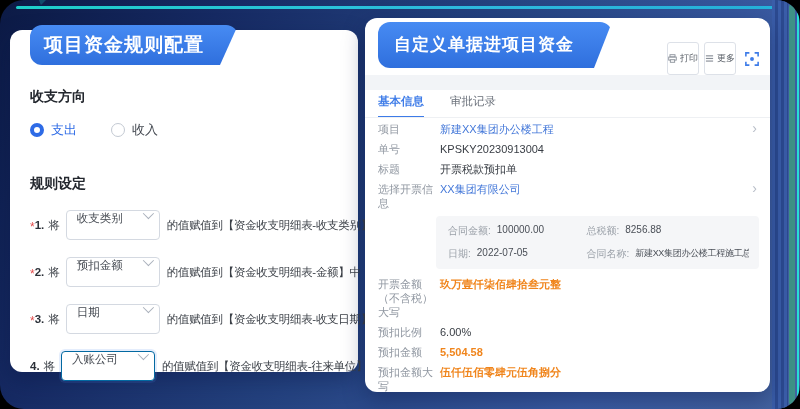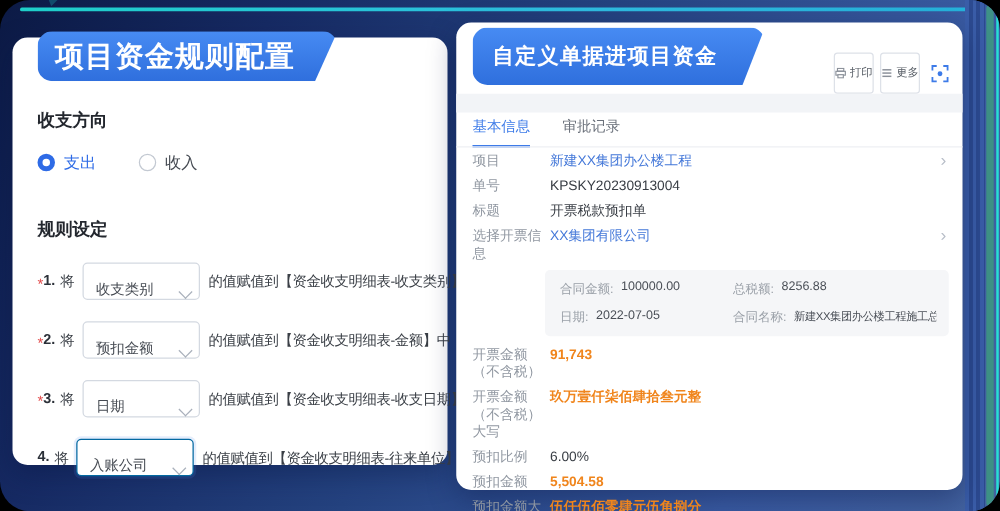--- a/index.html
+++ b/index.html
@@ -26,58 +26,58 @@
   .card{position:absolute;background:#fff;border-radius:12px;box-shadow:0 8px 22px rgba(8,22,66,.38);}
   .left-card{left:10px;top:30px;width:348px;height:342px;}
   .right-card{left:365px;top:18px;width:405px;height:374px;}
 
   .badge{
     position:absolute;display:inline-block;color:#fff;font-weight:bold;
     background:linear-gradient(180deg,#478bf3,#2f6fdd);
     clip-path:polygon(0 0,100% 0,calc(100% - 18px) 100%,0 100%);
     border-radius:12px;white-space:nowrap;
   }
-  .badge-sm{left:20px;top:-5px;height:40px;line-height:40px;font-size:23px;padding:0 34px 0 14px;letter-spacing:1px;}
+  .badge-sm{left:20px;top:-5px;height:40px;line-height:40px;font-size:19px;padding:0 34px 0 14px;letter-spacing:1px;}
   .badge-lg{left:13px;top:4px;height:46px;line-height:46px;font-size:17px;padding:0 38px 0 16px;letter-spacing:1px;}
 
   
   .lc-body{padding:52px 16px 0 20px;}
   .section-label{font-size:14px;font-weight:bold;color:#23272e;}
   .lbl-direction{margin-top:6px;}
   .radio-row{margin-top:15px;display:flex;align-items:center;gap:34px;font-size:13px;}
   .radio{display:flex;align-items:center;gap:7px;cursor:pointer;}
   .rdot{width:14px;height:14px;border-radius:50%;box-sizing:border-box;border:1px solid #c3c9d2;background:#fff;}
   .radio.checked .rdot{border:4px solid #2e6be6;background:#fff;}
   .radio.checked .rlabel{color:#2e6be6;}
   .radio .rlabel{color:#454a52;}
   .lbl-rules{margin-top:36px;}
   .rule-row{display:flex;align-items:center;margin-top:17px;height:30px;font-size:11.5px;color:#3a3f46;}
   .req{color:#e34d4d;width:8px;font-size:12px;margin-top:4px;}
   .rnum{font-weight:bold;color:#2b3038;margin-right:4px;}
   .rword{margin-right:6px;}
   .select{
-    display:flex;align-items:flex-end;justify-content:space-between;box-sizing:border-box;
+    display:flex;align-items:flex-start;justify-content:space-between;box-sizing:border-box;
     width:94px;height:30px;border:1px solid #d4d9e1;border-radius:4px;background:#fff;
     padding:0 8px 0 10px;color:#454a52;cursor:pointer;flex-shrink:0;
   }
   .select.focused{border:1px solid #0369a1;box-shadow:0 0 0 2px rgba(74,134,238,.15);}
   .chev{width:7px;height:7px;border-right:1.5px solid #a9b0bb;border-bottom:1.5px solid #a9b0bb;
     transform:rotate(45deg) translateY(-2px);}
   .rsuffix{margin-left:7px;white-space:nowrap;letter-spacing:-.3px;}
 
   
   .toolbar{position:absolute;top:24px;right:11px;display:flex;align-items:center;gap:5px;}
   .tbtn{display:flex;align-items:center;gap:3px;height:33px;padding:0 0;background:#fff;
     border:1px solid #dde1e8;border-radius:3px;font-size:9px;color:#5a6068;cursor:pointer;}
   .tbtn svg{display:block;}
   .expand{margin-left:4px;cursor:pointer;display:flex;align-items:center;}
   .band{position:absolute;left:0;right:0;top:57px;height:15px;background:#f2f4f7;}
   .tabs{position:absolute;left:13px;top:76px;display:flex;gap:26px;font-size:11.5px;}
   .tab{color:#6a707a;padding-bottom:7px;cursor:pointer;}
-  .tab.active{color:#3d7be8;border-bottom:2px solid #3d7be8;font-weight:normal;}
+  .tab.active{color:#3d7be8;border-bottom:2px solid #3d7be8;font-weight:bold;}
   .rc-divider{position:absolute;left:0;right:0;top:99px;height:1px;background:#eef0f3;}
   .rc-rows{position:absolute;left:13px;right:11px;top:104px;font-size:11px;}
   .rrow{display:flex;align-items:flex-start;margin-bottom:6px;min-height:13px;position:relative;}
   .rlbl{width:62px;flex-shrink:0;color:#9097a1;line-height:14px;}
   .rval{flex:1;color:#383d44;line-height:14px;word-break:break-all;}
   .rval.link{color:#4478d9;cursor:pointer;}
   .rval.orange{color:#f0851c;font-weight:bold;}
   .chevR{position:absolute;right:2px;top:-1px;color:#b8bec8;font-size:14px;line-height:14px;cursor:pointer;}
   .cbox{margin:2px 0 8px 58px;background:#f5f6f8;border-radius:4px;padding:8px 10px 8px 12px;
     display:grid;grid-template-columns:46% 54%;row-gap:9px;font-size:10px;}
@@ -241,24 +241,20 @@
         <div class="citem">
           <span class="clbl">日期:</span>
           <span class="cval">2022-07-05</span>
         </div>
         <div class="citem">
           <span class="clbl">合同名称:</span>
           <span class="cval small">新建XX集团办公楼工程施工总承包合同</span>
         </div>
       </div>
 
-      <div class="rrow">
-        <span class="rlbl">开票金额（不含税）</span>
-        <span class="rval orange">91,743</span>
-      </div>
 
       <div class="rrow">
         <span class="rlbl">开票金额（不含税）大写</span>
         <span class="rval orange">玖万壹仟柒佰肆拾叁元整</span>
       </div>
 
       <div class="rrow">
         <span class="rlbl">预扣比例</span>
         <span class="rval">6.00%</span>
       </div>

